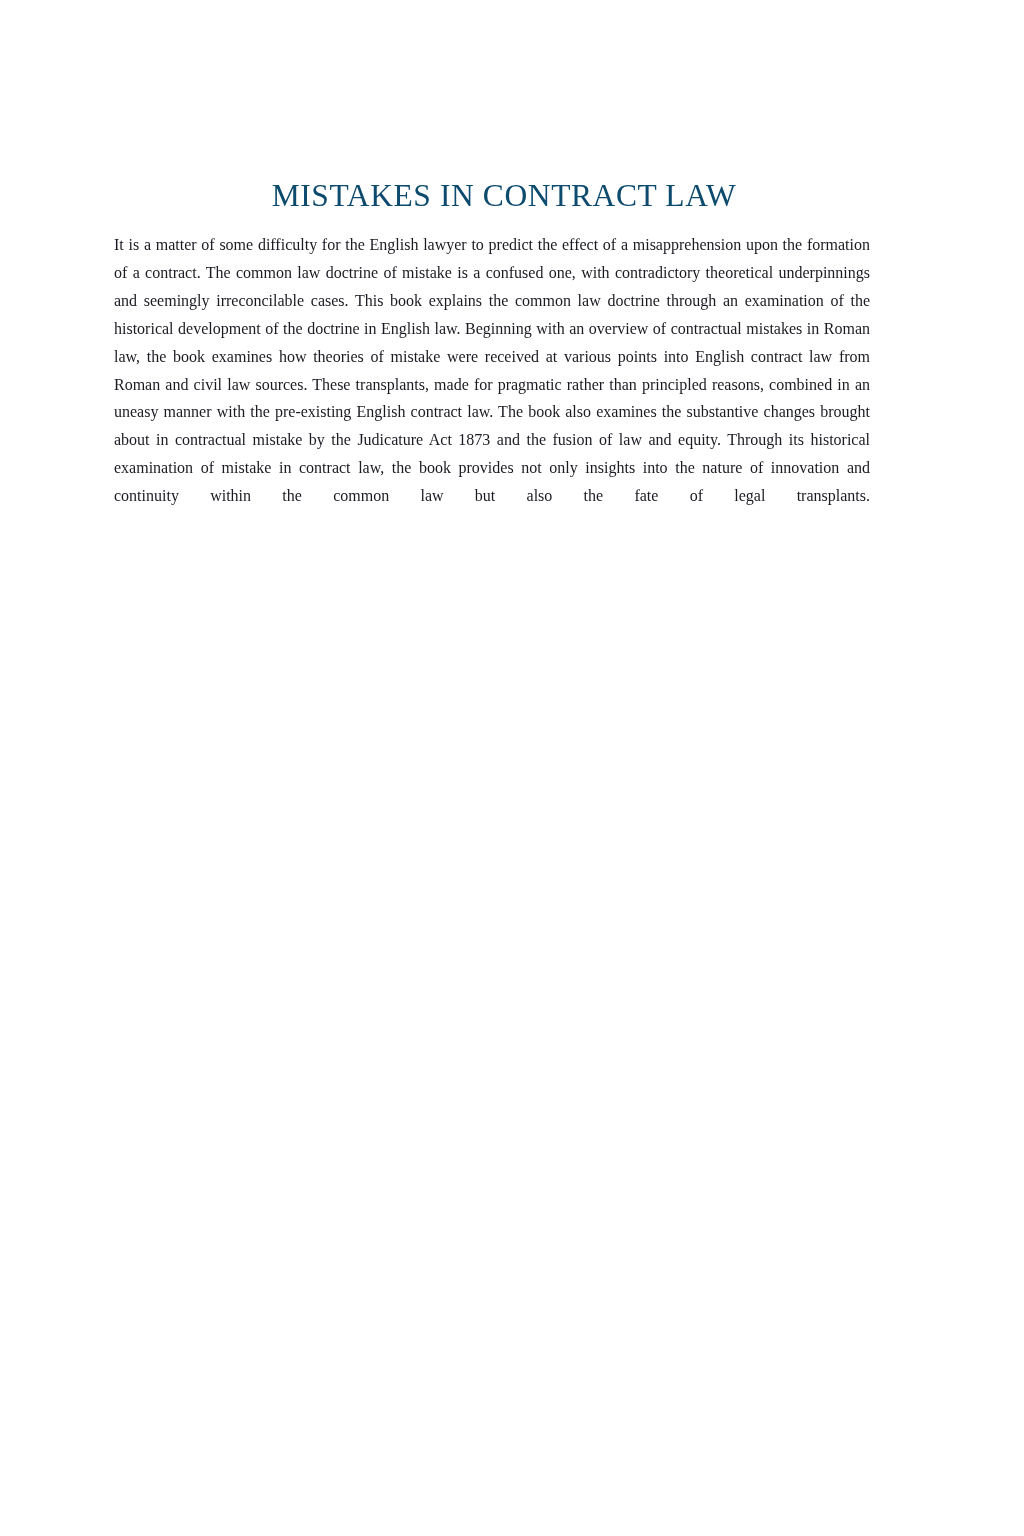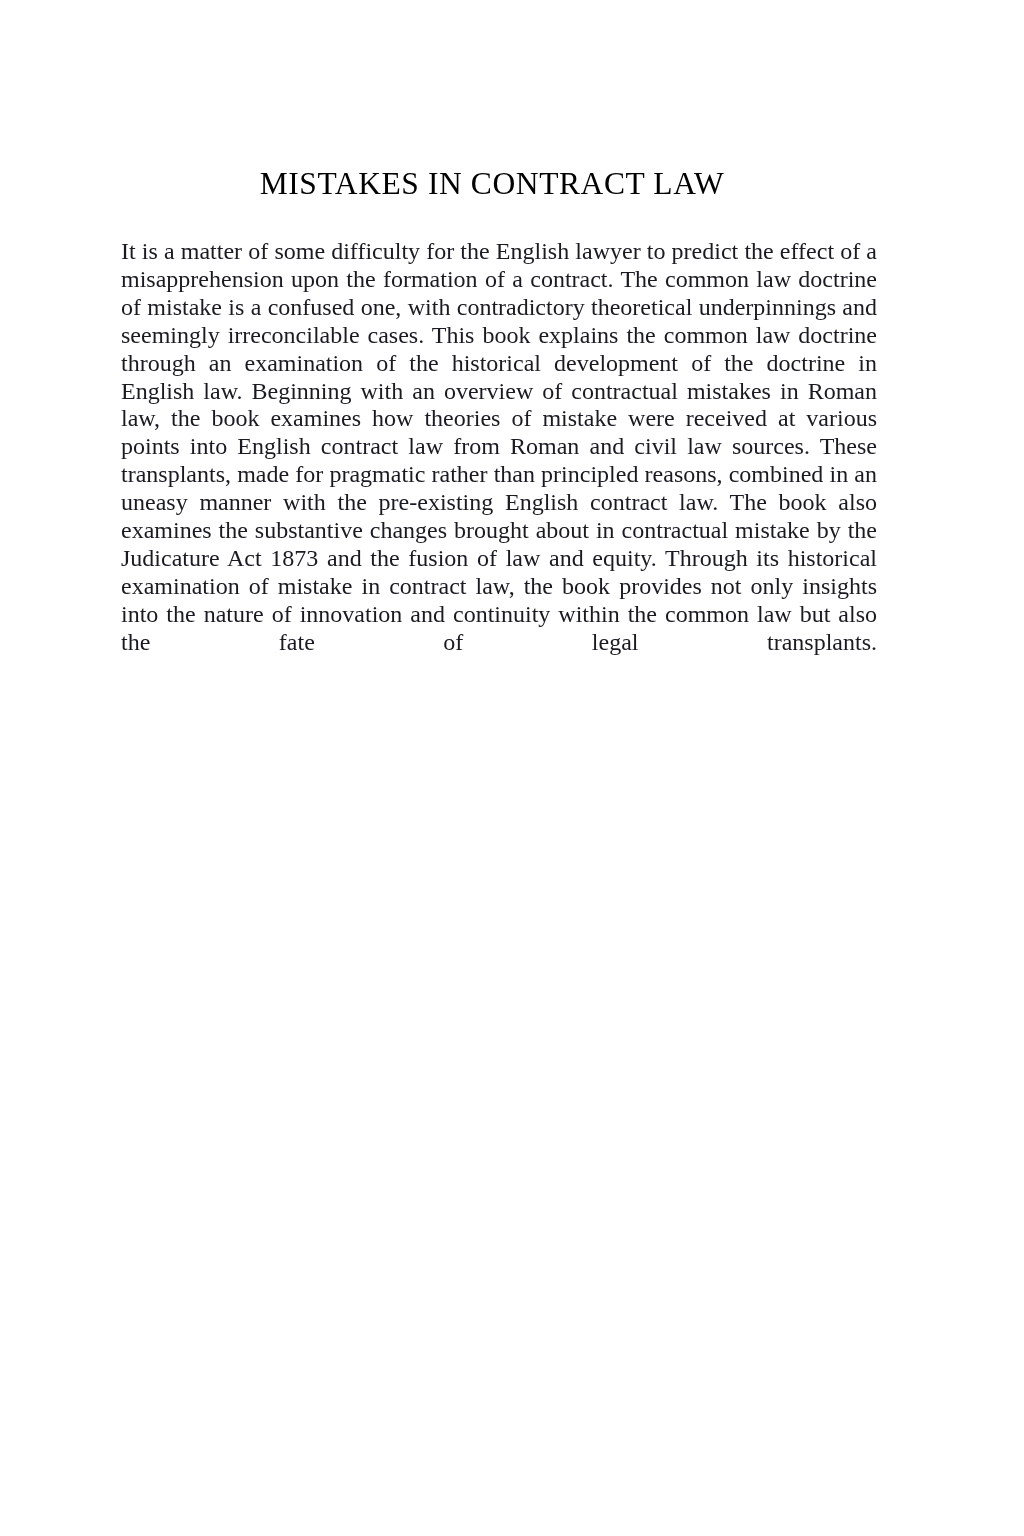--- a/index.html
+++ b/index.html
@@ -28,43 +28,43 @@
 
   
   .text-block {
     position: absolute;
     left: 110px;
     top: 0;
     width: 756px;
   }
 
   .book-title {
-    margin: 4px;
+    margin: 16px;
     padding: 0;
     position: absolute;
     top: 164px;
     left: 0;
     width: 756px;
     text-align: center;
     font-size: 31.5px;
     line-height: 1.0;
     font-weight: 400;
     letter-spacing: 0.6px;
-    color: #000000;
+    color: #0c4a6e;
     white-space: nowrap;
   }
 
   .blurb {
     position: absolute;
     top: 227px;
     left: 0;
     width: 756px;
-    margin: 11px;
+    margin: 4px;
     padding: 0;
-    font-size: 24px;
+    font-size: 16px;
     line-height: 27.9px;
     text-align: justify;
     text-justify: inter-word;
     hyphens: manual;
     -webkit-hyphens: manual;
     color: #1a1a22;
     text-indent: 0;
   }
 
   

